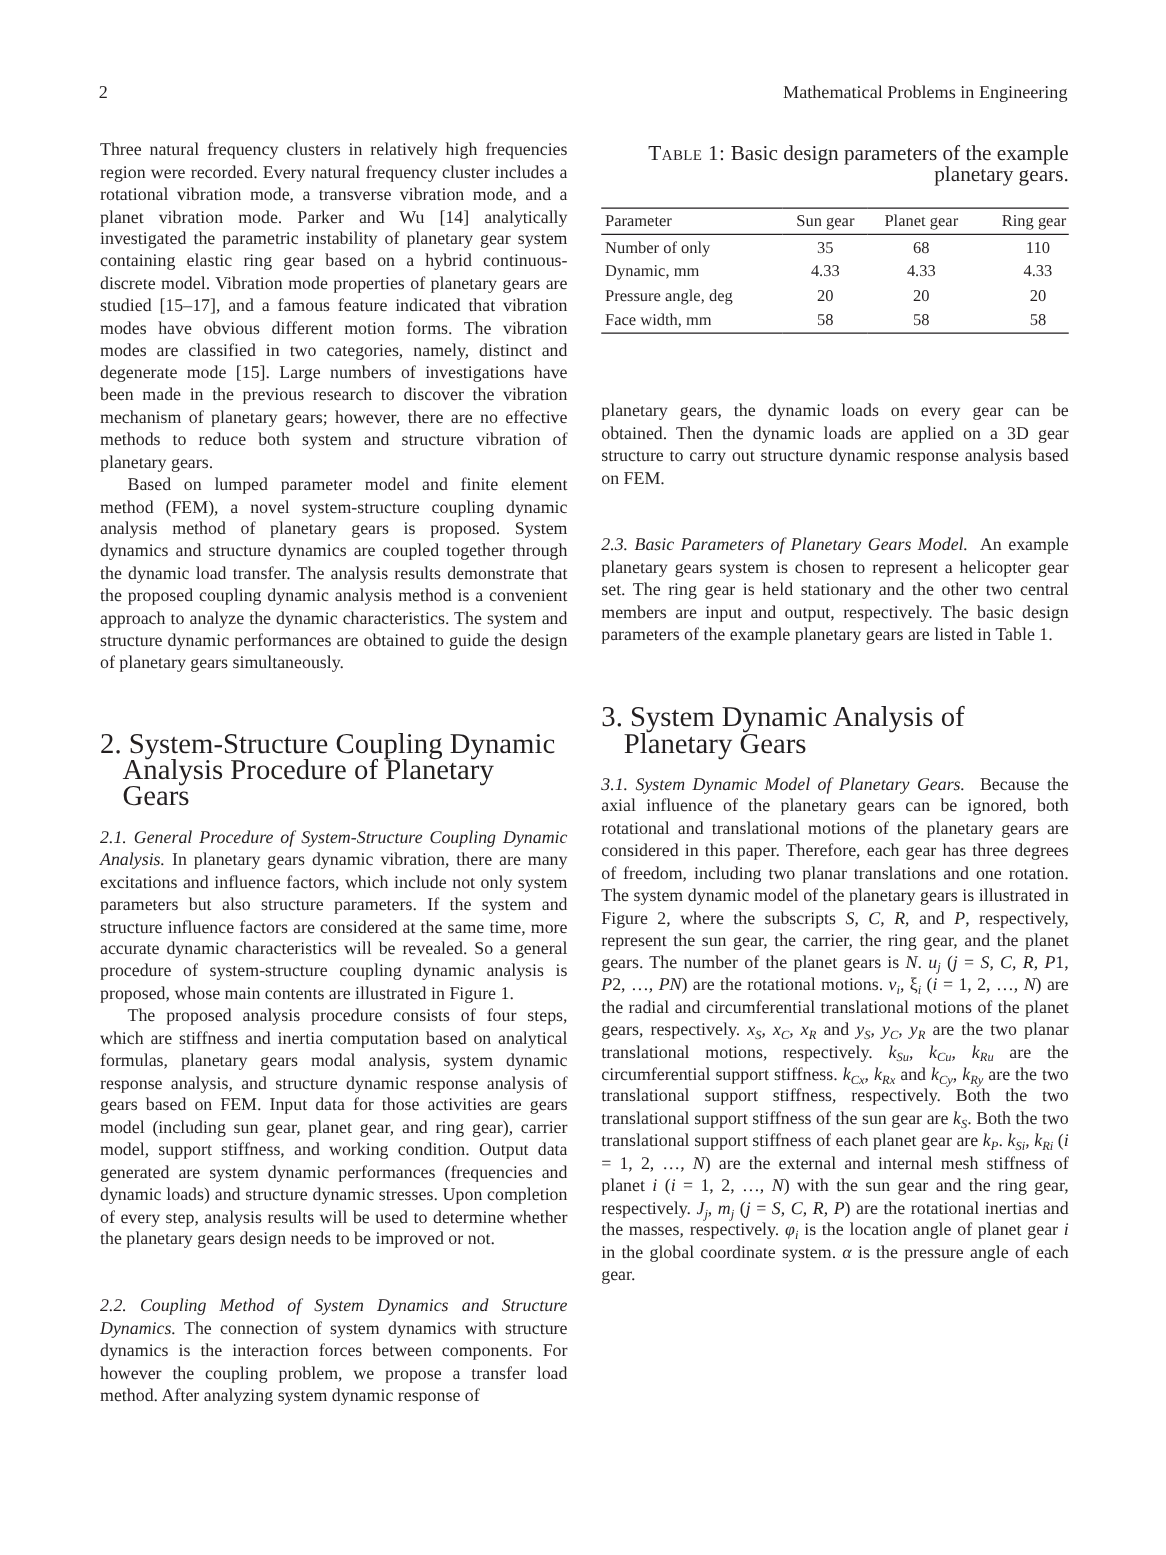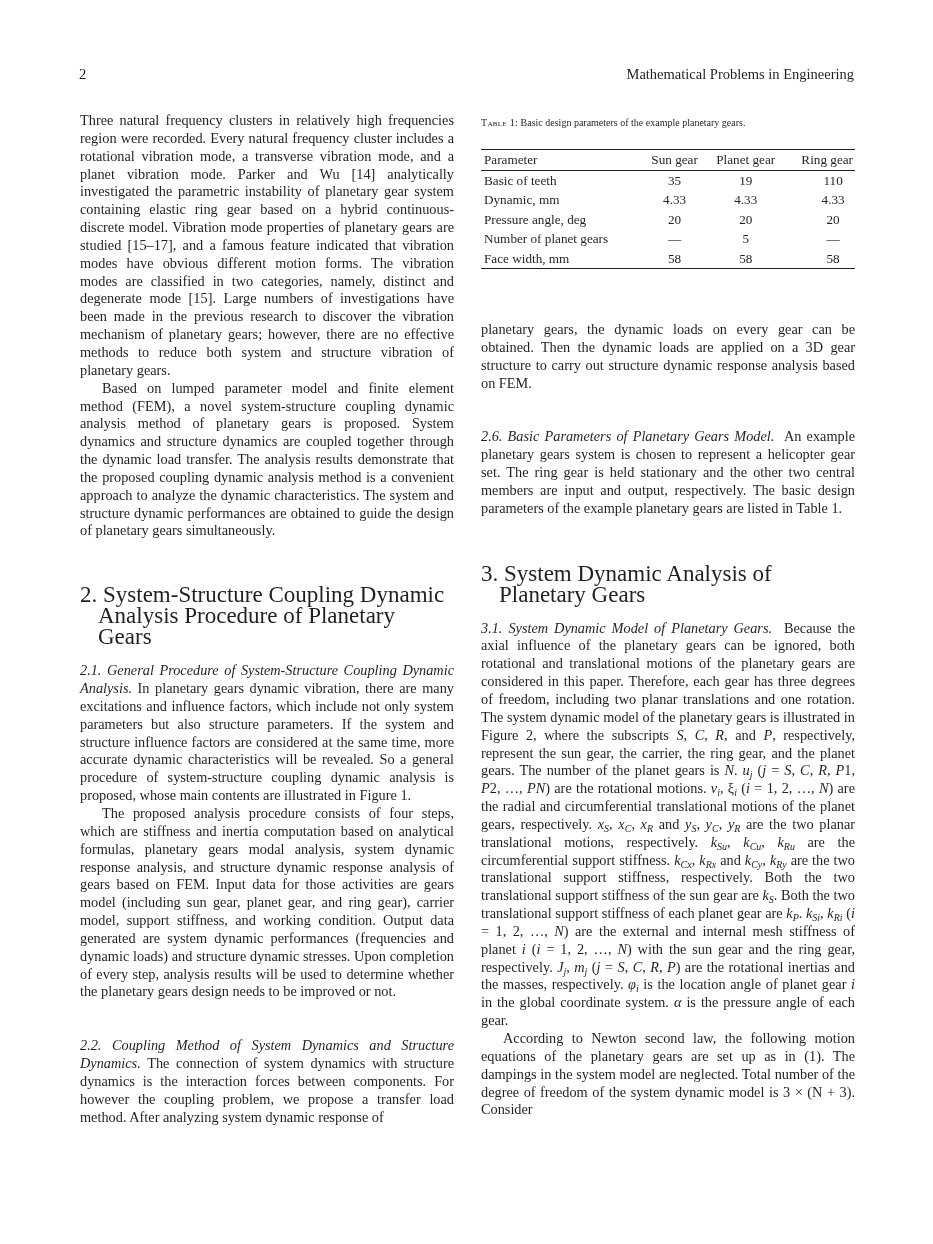--- a/index.html
+++ b/index.html
@@ -16,21 +16,21 @@
   .col-left { left: 80px; top: 112px; }
   .col-right { left: 481px; }
   p { margin: 0; hyphens: manual; }
   p.indent { text-indent: 22px; }
   .sec-head {
     font-weight: normal; font-size: 23px; line-height: 21px; margin: 0;
     padding-left: 18px; text-indent: -18px; text-align: left;
   }
   .sub-title { font-style: italic; }
   .table-block { position: absolute; left: 481px; top: 114px; width: 374px; }
-  .caption { text-align: left; font-size: 10px; line-height: 17px; }
+  .caption { text-align: right; font-size: 17px; line-height: 17px; }
   .caption .sc { font-variant: small-caps; letter-spacing: 0.3px; }
   table { border-collapse: collapse; width: 100%; margin-top: 18px; font-size: 13.2px; }
   thead tr { border-top: 1.3px solid #231f20; border-bottom: 1px solid #231f20; }
   tbody tr:last-child { border-bottom: 1.3px solid #231f20; }
   th, td { font-weight: normal; padding: 0 2px; height: 19.5px; line-height: 19.5px; }
   th:first-child, td:first-child { text-align: left; padding-left: 3px; }
   th:not(:first-child), td:not(:first-child) { text-align: center; }
   th:last-child, td:last-child { text-align: right; padding-right: 2px; }
   td.num-ring { text-align: center; padding-left: 28px; }
   i, .m { font-style: italic; }
@@ -65,55 +65,48 @@
     <thead>
       <tr>
         <th>Parameter</th>
         <th>Sun gear</th>
         <th>Planet gear</th>
         <th>Ring gear</th>
       </tr>
     </thead>
     <tbody>
       <tr>
-        <td>Basic of teeth</td>
+        <td>Number of only</td>
         <td>35</td>
-        <td>19</td>
+        <td>68</td>
         <td class="num-ring">110</td>
       </tr>
       <tr>
         <td>Dynamic, mm</td>
         <td>4.33</td>
         <td>4.33</td>
         <td class="num-ring">4.33</td>
       </tr>
       <tr>
         <td>Pressure angle, deg</td>
         <td>20</td>
         <td>20</td>
         <td class="num-ring">20</td>
       </tr>
       <tr>
-        <td>Number of planet gears</td>
-        <td>—</td>
-        <td>5</td>
-        <td class="num-ring">—</td>
-      </tr>
-      <tr>
         <td>Face width, mm</td>
         <td>58</td>
         <td>58</td>
         <td class="num-ring">58</td>
       </tr>
     </tbody>
   </table>
 </div>
 
 <div class="col col-right" style="top:321px;">
   <p>planetary gears, the dynamic loads on every gear can be obtained. Then the dynamic loads are applied on a 3D gear structure to carry out structure dynamic response analysis based on FEM.</p>
 
-  <p style="margin-top:36px;"><span class="sub-title">2.6. Basic Parameters of Planetary Gears Model.</span>&nbsp; <span>An example planetary gears system is chosen to represent a helicopter gear set. The ring gear is held stationary and the other two central members are input and output, respectively. The basic design parameters of the example planetary gears are listed in Table 1.</span></p>
+  <p style="margin-top:36px;"><span class="sub-title">2.3. Basic Parameters of Planetary Gears Model.</span>&nbsp; <span>An example planetary gears system is chosen to represent a helicopter gear set. The ring gear is held stationary and the other two central members are input and output, respectively. The basic design parameters of the example planetary gears are listed in Table 1.</span></p>
 
   <h2 class="sec-head" style="margin-top:45px;">3. System Dynamic Analysis of Planetary Gears</h2>
 
   <p style="margin-top:15px;"><span class="sub-title">3.1. System Dynamic Model of Planetary Gears.</span>&nbsp; <span>Because the axial influence of the planetary gears can be ignored, both rotational and translational motions of the planetary gears are considered in this paper. Therefore, each gear has three degrees of freedom, including two planar translations and one rotation. The system dynamic model of the planetary gears is illustrated in Figure 2, where the subscripts</span> <i>S</i>, <i>C</i>, <i>R</i>, and <i>P</i>, respectively, represent the sun gear, the carrier, the ring gear, and the planet gears. The number of the planet gears is <i>N</i>. <i>u</i><sub><i>j</i></sub> (<i>j</i> = <i>S</i>, <i>C</i>, <i>R</i>, <i>P</i>1, <i>P</i>2, …, <i>PN</i>) are the rotational motions. <i>v</i><sub><i>i</i></sub>, ξ<sub><i>i</i></sub> (<i>i</i> = 1, 2, …, <i>N</i>) are the radial and circumferential translational motions of the planet gears, respectively. <i>x</i><sub><i>S</i></sub>, <i>x</i><sub><i>C</i></sub>, <i>x</i><sub><i>R</i></sub> and <i>y</i><sub><i>S</i></sub>, <i>y</i><sub><i>C</i></sub>, <i>y</i><sub><i>R</i></sub> are the two planar translational motions, respectively. <i>k</i><sub><i>Su</i></sub>, <i>k</i><sub><i>Cu</i></sub>, <i>k</i><sub><i>Ru</i></sub> are the circumferential support stiffness. <i>k</i><sub><i>Cx</i></sub>, <i>k</i><sub><i>Rx</i></sub> and <i>k</i><sub><i>Cy</i></sub>, <i>k</i><sub><i>Ry</i></sub> are the two translational support stiffness, respectively. Both the two translational support stiffness of the sun gear are <i>k</i><sub><i>S</i></sub>. Both the two translational support stiffness of each planet gear are <i>k</i><sub><i>P</i></sub>. <i>k</i><sub><i>Si</i></sub>, <i>k</i><sub><i>Ri</i></sub> (<i>i</i> = 1, 2, …, <i>N</i>) are the external and internal mesh stiffness of planet <i>i</i> (<i>i</i> = 1, 2, …, <i>N</i>) with the sun gear and the ring gear, respectively. <i>J</i><sub><i>j</i></sub>, <i>m</i><sub><i>j</i></sub> (<i>j</i> = <i>S</i>, <i>C</i>, <i>R</i>, <i>P</i>) are the rotational inertias and the masses, respectively. <i>φ</i><sub><i>i</i></sub> is the location angle of planet gear <i>i</i> in the global coordinate system. <i>α</i> is the pressure angle of each gear.</p>
-  <p class="indent">According to Newton second law, the following motion equations of the planetary gears are set up as in (1). The dampings in the system model are neglected. Total number of the degree of freedom of the system dynamic model is 3 × (N + 3). Consider</p>
 </div>
 
 </body></html>

